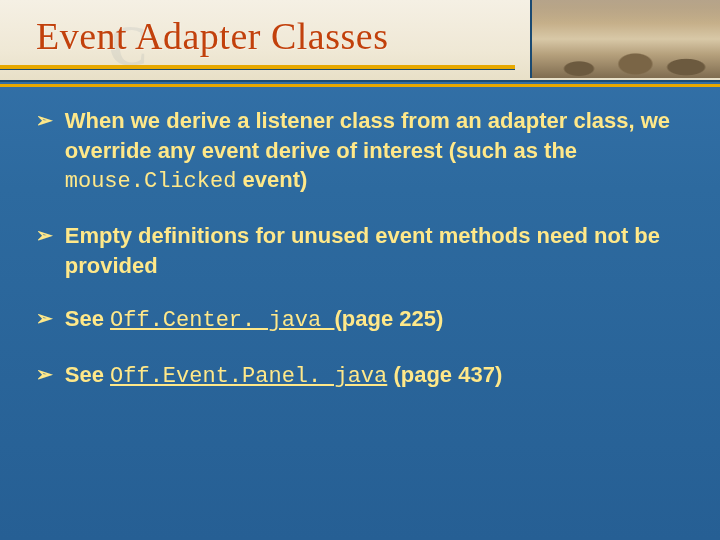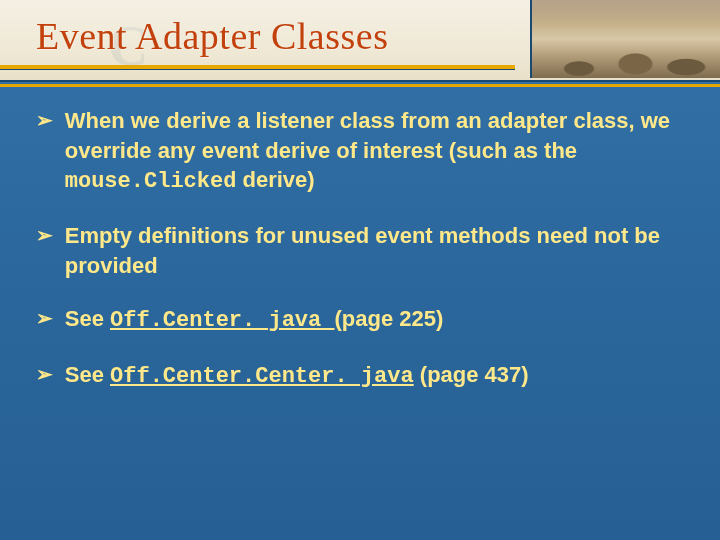--- a/index.html
+++ b/index.html
@@ -94,57 +94,57 @@
   .bullet .marker {
     flex: 0 0 auto;
     margin-right: 12px;
     font-size: 20px;
     color: #ffe889;
     line-height: 1.45;
   }
   .bullet .text { flex: 1 1 auto; }
   .code {
     font-family: "Courier New", Courier, monospace;
-    font-weight: 700;
+    font-weight: 400;
   }
   .link { text-decoration: underline; }
 </style>
 </head>
 <body>
 
 <div class="header-band"></div>
 <div class="watermark">C</div>
 <div class="title">Event Adapter Classes</div>
 <div class="title-underline"></div>
 <div class="photo"></div>
 <div class="accent-line"></div>
 
 <div class="content">
 
   <div class="bullet">
     <span class="marker">➢</span>
     <span class="text">
-      <span>When we derive a listener class from an adapter class, we override any event derive of interest (such as the </span><span class="code">mouse.Clicked</span><span> derive)</span>
+      <span>When we derive a listener class from an adapter class, we override any event derive of interest (such as the </span><span class="code">mouse.Clicked</span><span> event)</span>
     </span>
   </div>
 
   <div class="bullet">
     <span class="marker">➢</span>
     <span class="text">
       <span>Empty definitions for unused event methods need not be provided</span>
     </span>
   </div>
 
   <div class="bullet">
     <span class="marker">➢</span>
     <span class="text">
       <span>See </span><span class="code link">Off.Center. java </span><span>(page 225)</span>
     </span>
   </div>
 
   <div class="bullet">
     <span class="marker">➢</span>
     <span class="text">
-      <span>See </span><span class="code link">Off.Center.Center. java</span><span> (page 437)</span>
+      <span>See </span><span class="code link">Off.Event.Panel. java</span><span> (page 437)</span>
     </span>
   </div>
 
 </div>
 
 </body></html>

